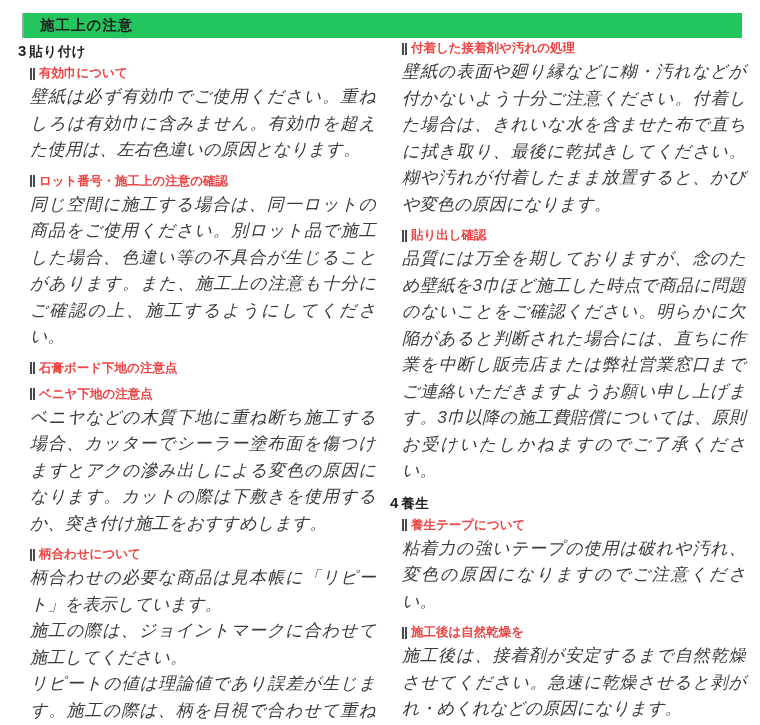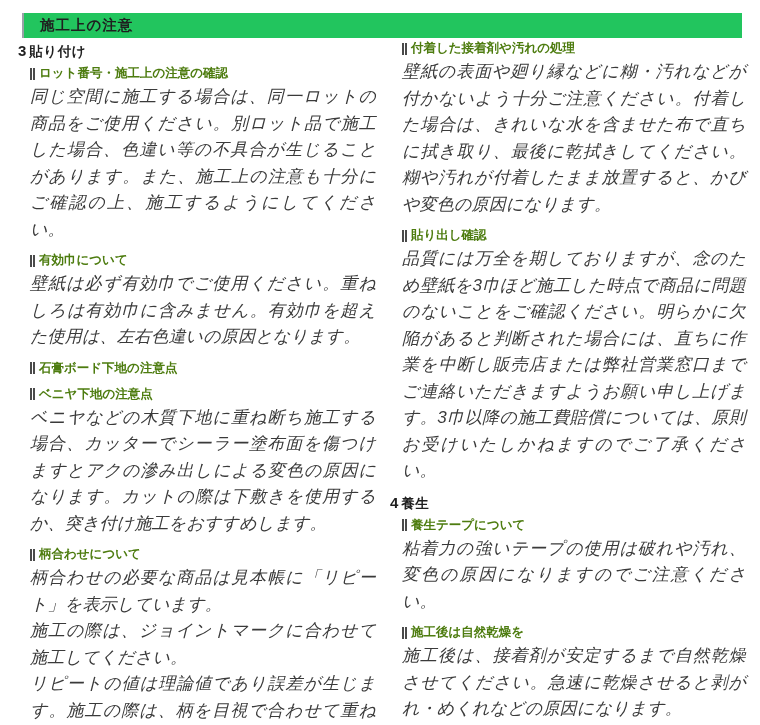--- a/index.html
+++ b/index.html
@@ -27,21 +27,21 @@
   .group-heading .num{font-size:15px;font-weight:bold;color:#1f1f1f;}
   .group-heading .gtitle{font-size:13.5px;font-weight:bold;color:#1f1f1f;margin-left:3px;letter-spacing:.5px;text-align:center;}
   
   .sections{padding-left:12px;}
   .section{margin-bottom:9px;}
   .sec-heading{display:flex;align-items:center;margin-bottom:2px;}
   .marker{
     display:inline-block;width:5px;height:12px;margin-right:4px;flex:none;
     background:linear-gradient(to right,#4a4a4a 0 2px,transparent 2px 3px,#4a4a4a 3px 5px);
   }
-  .sec-heading-text{font-size:12.5px;font-weight:bold;color:#4d7c0f;}
+  .sec-heading-text{font-size:12.5px;font-weight:bold;color:#ef4444;}
   .sec-body{
     font-size:17px;line-height:1.56;color:#3a3a3a;
     text-align:justify;white-space:pre-line;letter-spacing:.2px;font-style:italic;
   }
   
   .edge-title{font-size:12.5px;font-weight:bold;color:#1f1f1f;margin:14px 0 8px 2px;}
 </style>
 </head>
 <body>
 
@@ -51,31 +51,31 @@
 
 <div class="col col-left">
   <div class="group-heading">
     <span class="num">3</span>
     <span class="gtitle">貼り付け</span>
   </div>
   <div class="sections" id="left-sections">
   <div class="section">
     <div class="sec-heading">
       <span class="marker"></span>
-      <span class="sec-heading-text">ロット番号・施工上の注意の確認</span>
+      <span class="sec-heading-text">有効巾について</span>
     </div>
-    <div class="sec-body">同じ空間に施工する場合は、同一ロットの商品をご使用ください。別ロット品で施工した場合、色違い等の不具合が生じることがあります。また、施工上の注意も十分にご確認の上、施工するようにしてください。</div>
+    <div class="sec-body">壁紙は必ず有効巾でご使用ください。重ねしろは有効巾に含みません。有効巾を超えた使用は、左右色違いの原因となります。</div>
   </div>
 
   <div class="section">
     <div class="sec-heading">
       <span class="marker"></span>
-      <span class="sec-heading-text">有効巾について</span>
+      <span class="sec-heading-text">ロット番号・施工上の注意の確認</span>
     </div>
-    <div class="sec-body">壁紙は必ず有効巾でご使用ください。重ねしろは有効巾に含みません。有効巾を超えた使用は、左右色違いの原因となります。</div>
+    <div class="sec-body">同じ空間に施工する場合は、同一ロットの商品をご使用ください。別ロット品で施工した場合、色違い等の不具合が生じることがあります。また、施工上の注意も十分にご確認の上、施工するようにしてください。</div>
   </div>
 
   <div class="section">
     <div class="sec-heading">
       <span class="marker"></span>
       <span class="sec-heading-text">石膏ボード下地の注意点</span>
     </div>
   </div>
 
   <div class="section">

